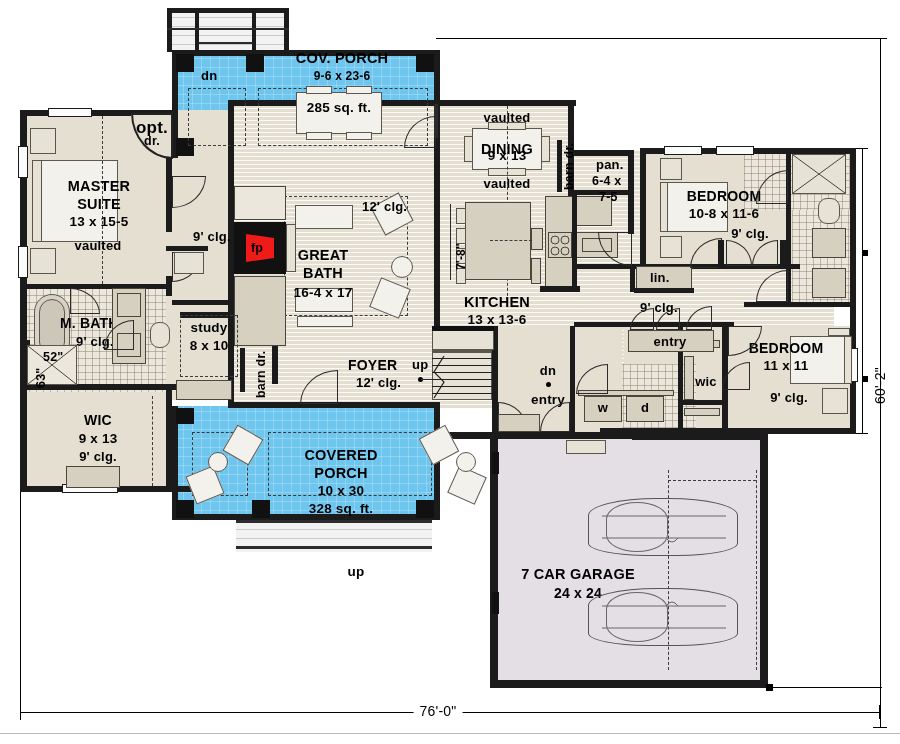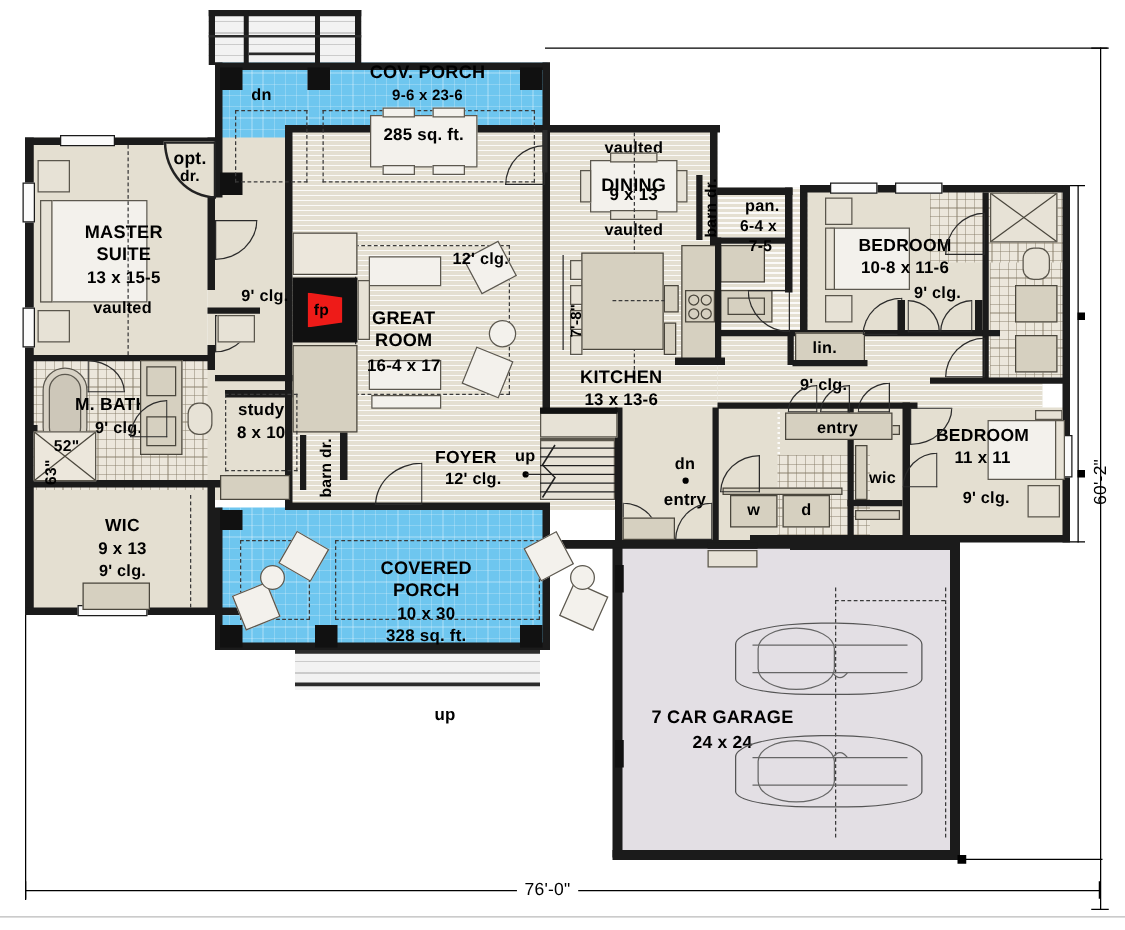--- a/index.html
+++ b/index.html
@@ -174,21 +174,21 @@
   <div class="cabL" style="left:30px;top:128px;width:26px;height:26px;"></div>
   <div class="cabL" style="left:30px;top:248px;width:26px;height:26px;"></div>
   <div class="dashv" style="left:102px;top:116px;height:168px;"></div>
   <div class="txt ctr" style="left:99px;top:178px;font-size:14.5px;">MASTER</div>
   <div class="txt ctr" style="left:99px;top:196px;font-size:14.5px;">SUITE</div>
   <div class="txt ctr" style="left:99px;top:214px;font-size:13.5px;">13 x 15-5</div>
   <div class="txt ctr" style="left:98px;top:238px;font-size:13px;">vaulted</div>
 
   <div class="reg interior" style="left:131px;top:113px;width:41px;height:44px;"></div>
   <div class="swing" style="left:131px;top:113px;width:42px;height:46px;border-width:2px;border-color:#222;"></div>
-  <div class="txt ctr" style="left:152px;top:118px;font-size:14px;">opt.</div>
+  <div class="txt ctr" style="left:152px;top:118px;font-size:17px;">opt.</div>
   <div class="txt ctr" style="left:152px;top:134px;font-size:12.5px;">dr.</div>
 
   <div class="furn" style="left:34px;top:294px;width:36px;height:66px;border-radius:18px;background:#d8d2c5;"></div>
   <div class="furn" style="left:39px;top:299px;width:26px;height:56px;border-radius:13px;background:#cdc7b9;"></div>
   <div class="txt" style="left:60px;top:315px;font-size:14px;">M. BATH</div>
   <div class="txt" style="left:76px;top:334px;font-size:13px;">9' clg.</div>
   <div class="cab" style="left:116px;top:292px;width:26px;height:26px;"></div>
   <div class="cab" style="left:116px;top:332px;width:26px;height:26px;"></div>
   <div class="cab" style="left:112px;top:288px;width:34px;height:76px;"></div>
   <div class="cab" style="left:117px;top:293px;width:24px;height:24px;"></div>
@@ -220,21 +220,21 @@
   <div class="cabL" style="left:174px;top:252px;width:30px;height:22px;"></div>
 
   <div class="dash" style="left:284px;top:196px;width:124px;height:120px;"></div>
   <div class="furn" style="left:295px;top:205px;width:58px;height:24px;"></div>
   <div class="furn" style="left:295px;top:288px;width:58px;height:24px;"></div>
   <div class="furn" style="left:297px;top:316px;width:56px;height:11px;"></div>
   <div class="furn" style="left:376px;top:198px;width:32px;height:32px;transform:rotate(-28deg);"></div>
   <div class="furn" style="left:374px;top:282px;width:32px;height:32px;transform:rotate(22deg);"></div>
   <div class="furn" style="left:391px;top:256px;width:22px;height:22px;border-radius:50%;"></div>
   <div class="txt ctr" style="left:323px;top:247px;font-size:14.5px;">GREAT</div>
-  <div class="txt ctr" style="left:323px;top:265px;font-size:14.5px;">ROOM</div>
+  <div class="txt ctr" style="left:323px;top:265px;font-size:14.5px;">BATH</div>
   <div class="txt ctr" style="left:323px;top:285px;font-size:13.5px;">16-4 x 17</div>
   <div class="txt" style="left:362px;top:199px;font-size:13px;">12' clg.</div>
 
   <div class="blk" style="left:234px;top:222px;width:52px;height:52px;"></div>
   <div class="fp" style="left:246px;top:234px;width:28px;height:28px;clip-path:polygon(0 0,100% 14%,100% 86%,0 100%);"></div>
   <div class="txt" style="left:251px;top:241px;font-size:12.5px;">fp</div>
   <div class="cabL" style="left:286px;top:224px;width:10px;height:48px;"></div>
   <div class="cab" style="left:234px;top:276px;width:52px;height:70px;"></div>
   <div class="cab" style="left:234px;top:186px;width:52px;height:34px;background:#ece7dc;"></div>
 

